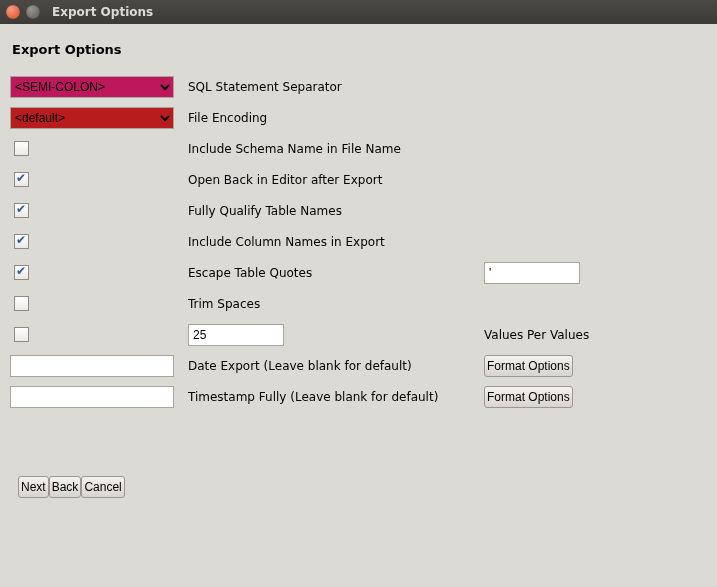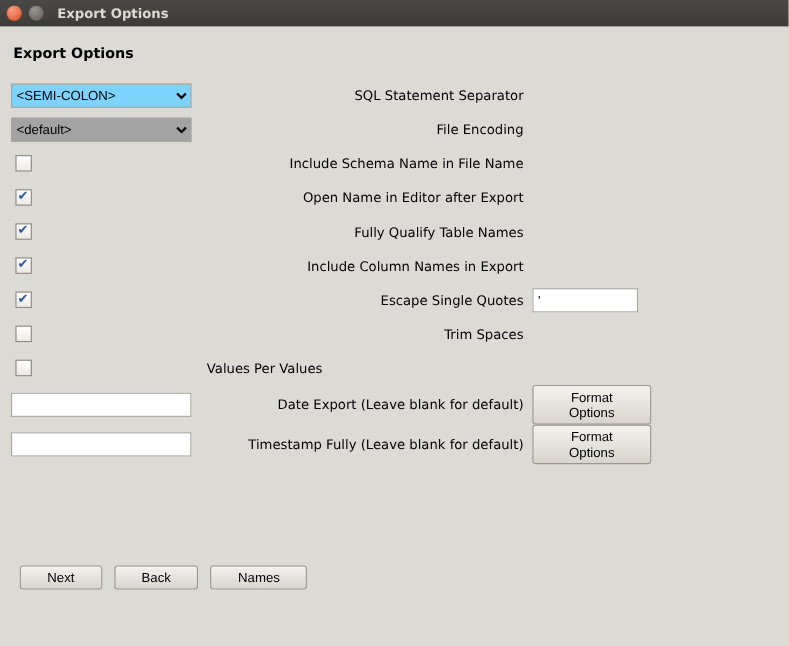--- a/index.html
+++ b/index.html
@@ -46,33 +46,33 @@
     margin: 4px 0 14px 2px;
   }
   .row {
     display: grid;
     grid-template-columns: 170px 288px 108px auto;
     align-items: center;
     min-height: 31px;
     column-gap: 8px;
   }
   .row > .col1 { display:flex; align-items:center; }
-  .row > .col2 { display:flex; align-items:center;justify-content:flex-end; }
+  .row > .col2 { display:flex; align-items:center; }
   .row > .col3 { display:flex; align-items:center; }
   .row > .col4 { display:flex; align-items:center; }
 
   select.combo {
     width: 164px;
     height: 22px;
     font-size: 12px;
-    background: #a3a3a3;
+    background: #b91c1c;
     border: 1px solid #a9a59e;
   }
   .combo.selected-hl { 
-    background: #7dd3fc;
+    background: #be185d;
   }
   input[type="text"].short {
     width: 96px;
     height: 22px;
     padding: 1px 4px;
     font-size: 12px;
     border: 1px solid #a9a59e;
     background: #fff;
   }
   input[type="text"].wide {
@@ -96,31 +96,31 @@
   .chk:checked::after {
     content: "✔";
     position: absolute;
     top: -2px; left: 1px;
     font-size: 12px;
     color: #2c5aa0;
   }
   .lbl { font-size: 12px; }
   button.btn {
     font-size: 12px;
-    padding: 3px 24px;
+    padding: 3px 2px;
     background: linear-gradient(to bottom,#f4f2ee,#d8d4cd);
     border: 1px solid #9c9890;
     border-radius: 3px;
     cursor: pointer;
   }
   .footer {
-    margin-top: 92px;
+    margin-top: 64px;
     padding-left: 8px;
     display: flex;
-    gap: 11px;
+    gap: 0;
   }
   option.hl { background:#3b6ea5; color:#fff; }
 </style>
 </head>
 <body>
 
 <div class="titlebar">
   <span class="win-btn win-close"></span>
   <span class="win-btn win-min"></span>
   <span class="title">Export Options</span>
@@ -164,21 +164,21 @@
       </div>
     <div class="col3"></div>
       <div class="col4"></div>
   </div>
 
   <div class="row">
     <div class="col1">
         <input type="checkbox" class="chk" checked="" style="">
       </div>
     <div class="col2">
-        <span class="lbl">Open Name in Editor after Export</span>
+        <span class="lbl">Open Back in Editor after Export</span>
       </div>
     <div class="col3"></div>
       <div class="col4"></div>
   </div>
 
   <div class="row">
     <div class="col1">
         <input type="checkbox" class="chk" checked="" style="">
       </div>
     <div class="col2">
@@ -197,41 +197,44 @@
       </div>
     <div class="col3"></div>
       <div class="col4"></div>
   </div>
 
   <div class="row">
     <div class="col1">
         <input type="checkbox" class="chk" checked="" style="">
       </div>
     <div class="col2">
-        <span class="lbl">Escape Single Quotes</span>
+        <span class="lbl">Escape Table Quotes</span>
       </div>
     <div class="col3">
         <input type="text" class="short" value="'" style="">
       </div>
   </div>
 
   <div class="row">
     <div class="col1">
         <input type="checkbox" class="chk" style="">
       </div>
     <div class="col2">
         <span class="lbl">Trim Spaces</span>
       </div>
     <div class="col3"></div>
       <div class="col4"></div>
   </div>
 
   <div class="row">
     <div class="col1">
         <input type="checkbox" class="chk" style="">
+      </div>
+    <div class="col3">
+        <input type="text" class="short" value="25" style="">
       </div>
     <div class="col4">
         <span class="lbl">Values Per Values</span>
       </div>
   </div>
 
   <div class="row">
     <div class="col1">
         <input type="text" class="wide" value="" style="">
       </div>
@@ -253,15 +256,15 @@
       </div>
     <div class="col3">
         <button class="btn">Format Options</button>
       </div>
     <div class="col4"></div>
   </div>
 
   <div class="footer">
     <button class="btn">Next</button>
     <button class="btn">Back</button>
-    <button class="btn">Names</button>
+    <button class="btn">Cancel</button>
   </div>
 </div>
 
 </body></html>

